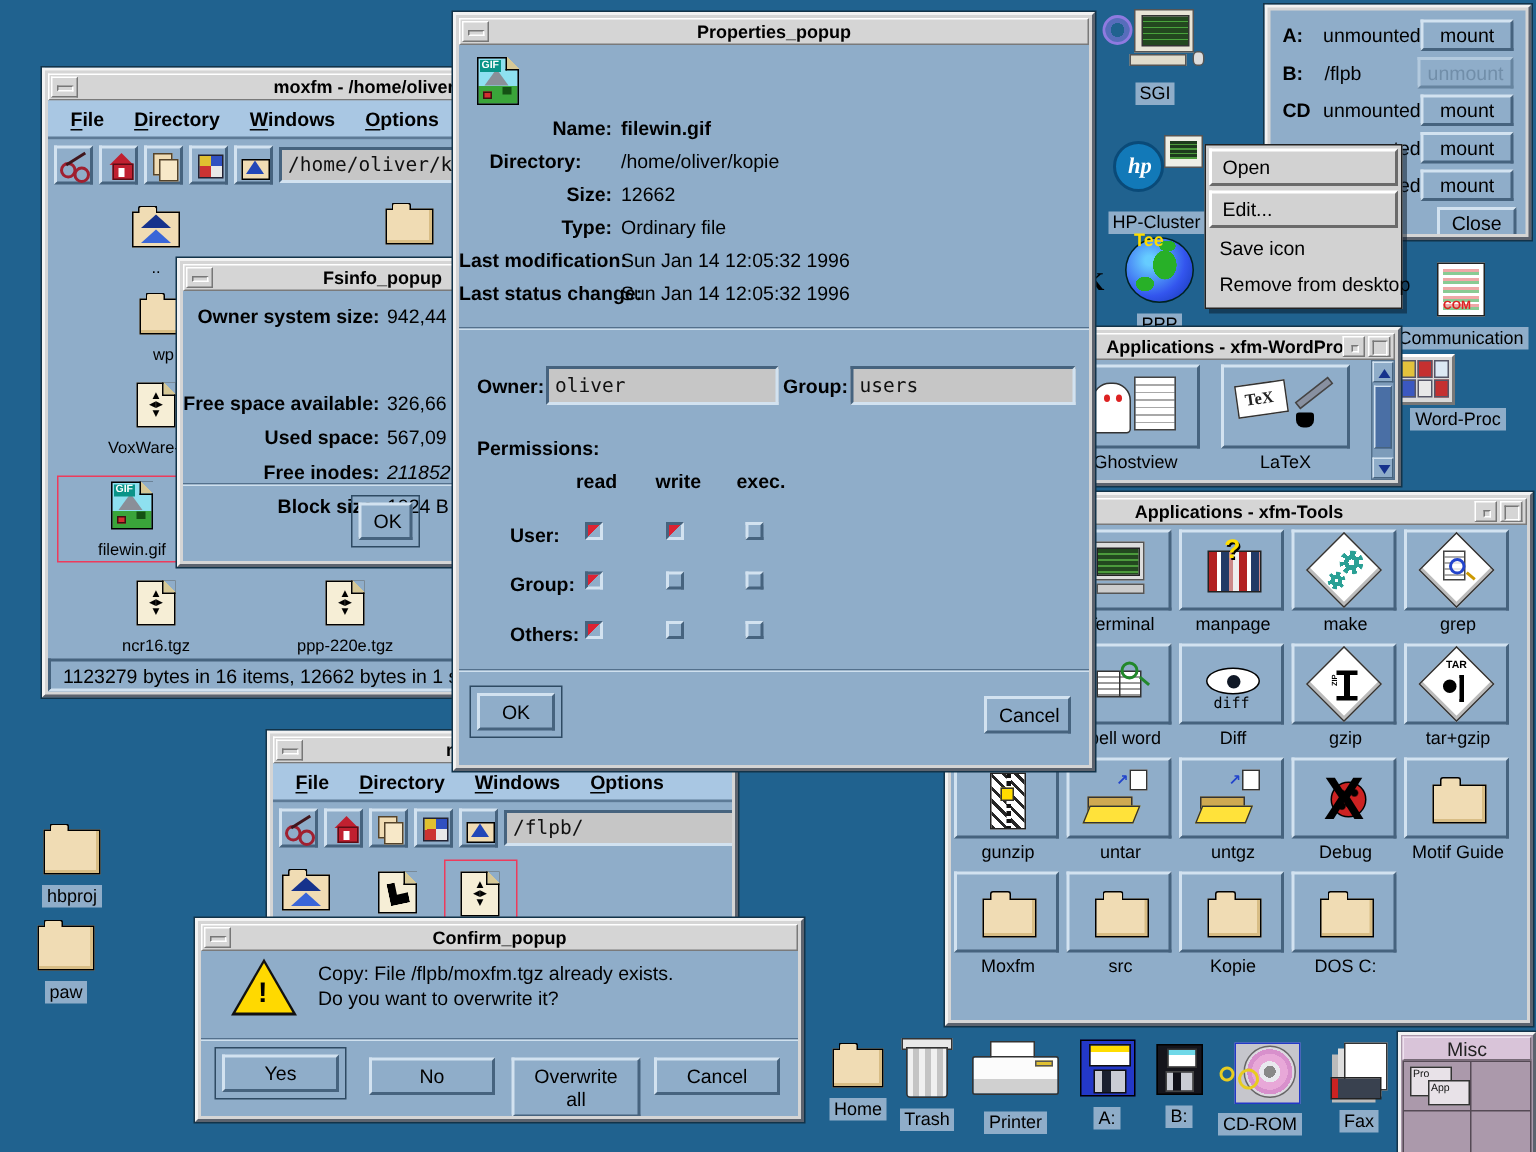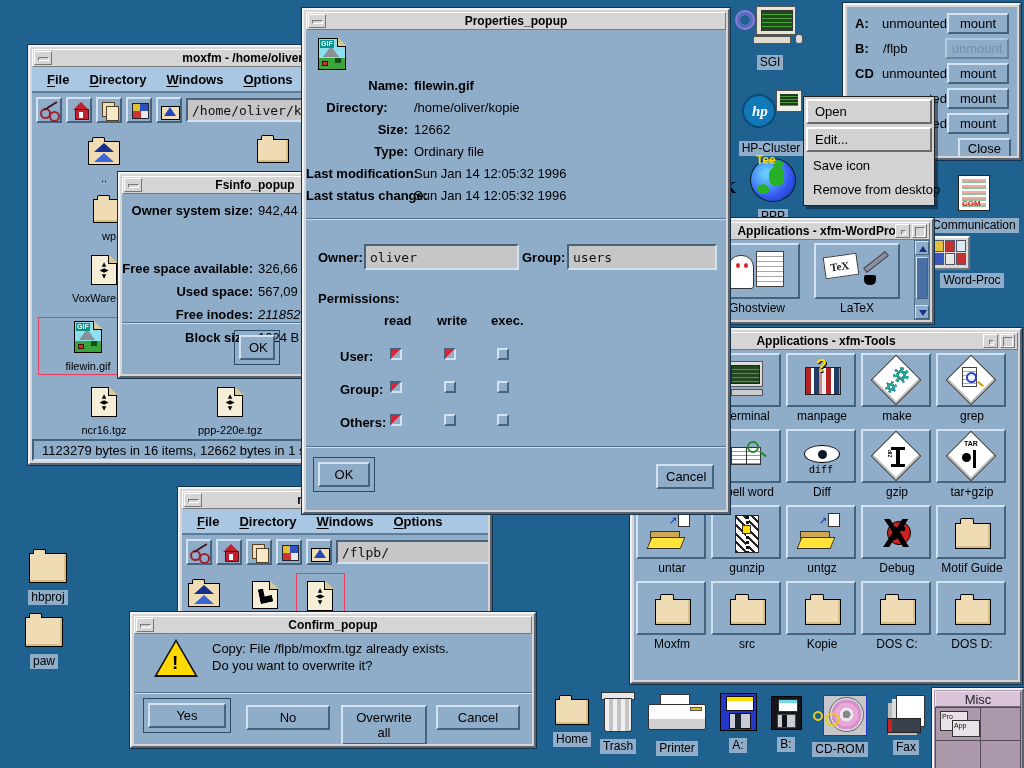--- a/index.html
+++ b/index.html
@@ -483,40 +483,40 @@
             <span class="ticon ic-targzip dia">
               <i class="em1"></i>
               <i class="em2"></i>
             </span>
           </span>
           <span class="applabel">tar+gzip</span>
         </div>
 
         <div style="width:72px;">
           <span class="appbtn">
+            <span class="ticon ic-gunzip">
+              <i class="em1"></i>
+              <i class="em2"></i>
+            </span>
+          </span>
+          <span class="applabel">gunzip</span>
+        </div>
+
+        <div style="width:72px;">
+          <span class="appbtn">
             <span class="ticon ic-untar">
               <i class="em1"></i>
               <i class="em2"></i>
             </span>
           </span>
           <span class="applabel">untar</span>
         </div>
 
         <div style="width:72px;">
           <span class="appbtn">
-            <span class="ticon ic-gunzip">
-              <i class="em1"></i>
-              <i class="em2"></i>
-            </span>
-          </span>
-          <span class="applabel">gunzip</span>
-        </div>
-
-        <div style="width:72px;">
-          <span class="appbtn">
             <span class="ticon ic-untar">
               <i class="em1"></i>
               <i class="em2"></i>
             </span>
           </span>
           <span class="applabel">untgz</span>
         </div>
 
         <div style="width:72px;">
           <span class="appbtn">
@@ -571,29 +571,20 @@
         <div style="width:72px;">
           <span class="appbtn">
             <span class="ticon ic-folder">
               <i class="em1"></i>
               <i class="em2"></i>
             </span>
           </span>
           <span class="applabel">DOS C:</span>
         </div>
 
-        <div style="width:72px;">
-          <span class="appbtn">
-            <span class="ticon ic-folder">
-              <i class="em1"></i>
-              <i class="em2"></i>
-            </span>
-          </span>
-          <span class="applabel">DOS D:</span>
-        </div>
       </div>
   </div>
 </div>
 
 <div class="frame" style="left:178px;top:487px;width:314px;height:255px;z-index:16;">
   <div class="tbar">
     <span class="tmenu"></span>
     <span class="ttext">moxfm - /flpb</span>
   </div>
   <div class="wbody" style="height:229px;">

